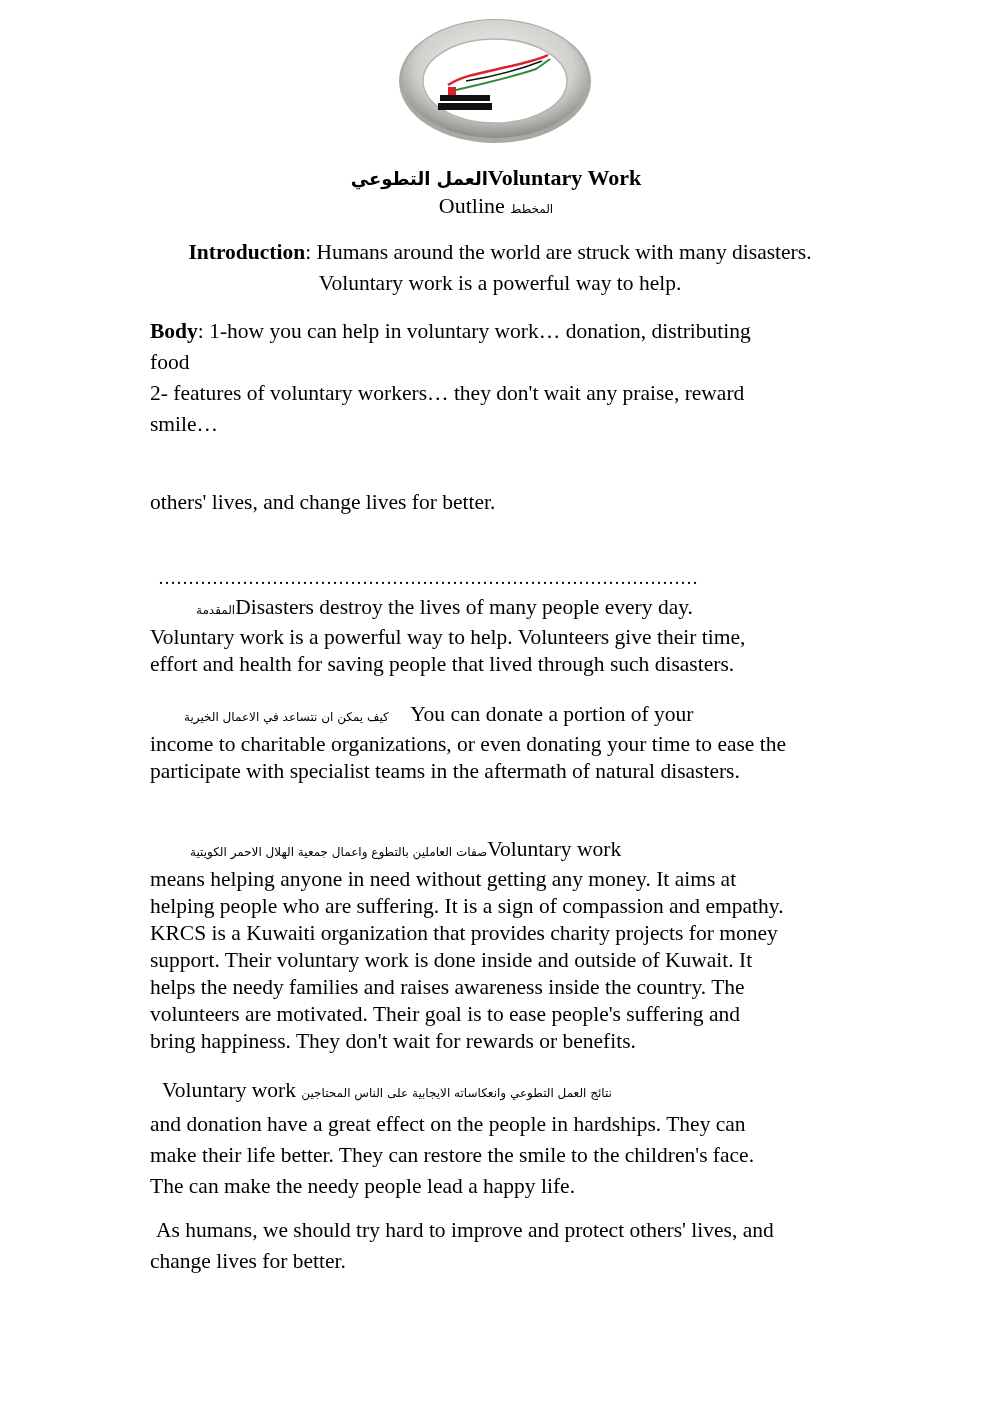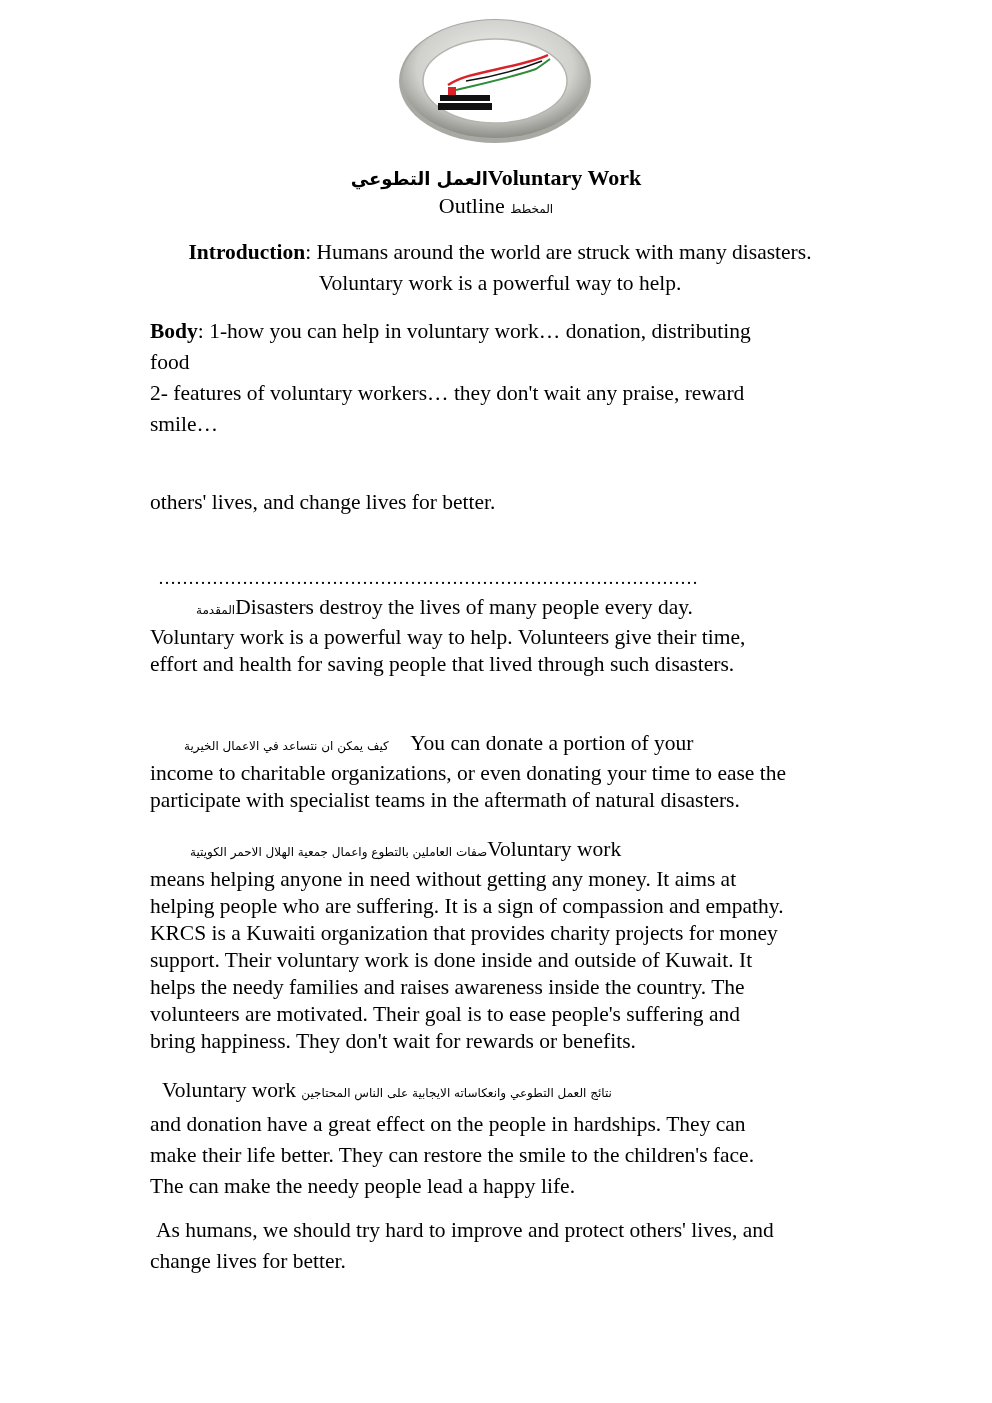--- a/index.html
+++ b/index.html
@@ -91,21 +91,21 @@
   </div>
 
   <div class="sep">………………………………………………………………………………</div>
 
   <div class="block essay" style="top:574px;margin-top:20px;">
     <span class="line" style="padding-left:46px;"><span class="ar">المقدمة</span><span>Disasters destroy the lives of many people every day.</span></span>
     <span class="line">Voluntary work is a powerful way to help. Volunteers give their time,</span>
     <span class="line">effort and health for saving people that lived through such disasters.</span>
   </div>
 
-  <div class="block essay" style="top:730px;">
+  <div class="block essay" style="top:701px;">
     <span class="line" style="padding-left:34px;"><span class="ar">كيف يمكن ان نتساعد في الاعمال الخيرية</span>&nbsp;&nbsp;&nbsp;&nbsp;<span>You can donate a portion of your</span></span>
     <span class="line">income to charitable organizations, or even donating your time to ease the</span>
     <span class="line">participate with specialist teams in the aftermath of natural disasters.</span>
   </div>
 
   <div class="block outline" style="top:1075px;">
     <span class="line" style="padding-left:12px;"><span>Voluntary work</span>&nbsp;<span class="ar">نتائج العمل التطوعي وانعكاساته الايجابية على الناس المحتاجين</span></span>
     <span class="line">and donation have a great effect on the people in hardships. They can</span>
     <span class="line">make their life better. They can restore the smile to the children's face.</span>
     <span class="line">The can make the needy people lead a happy life.</span>

